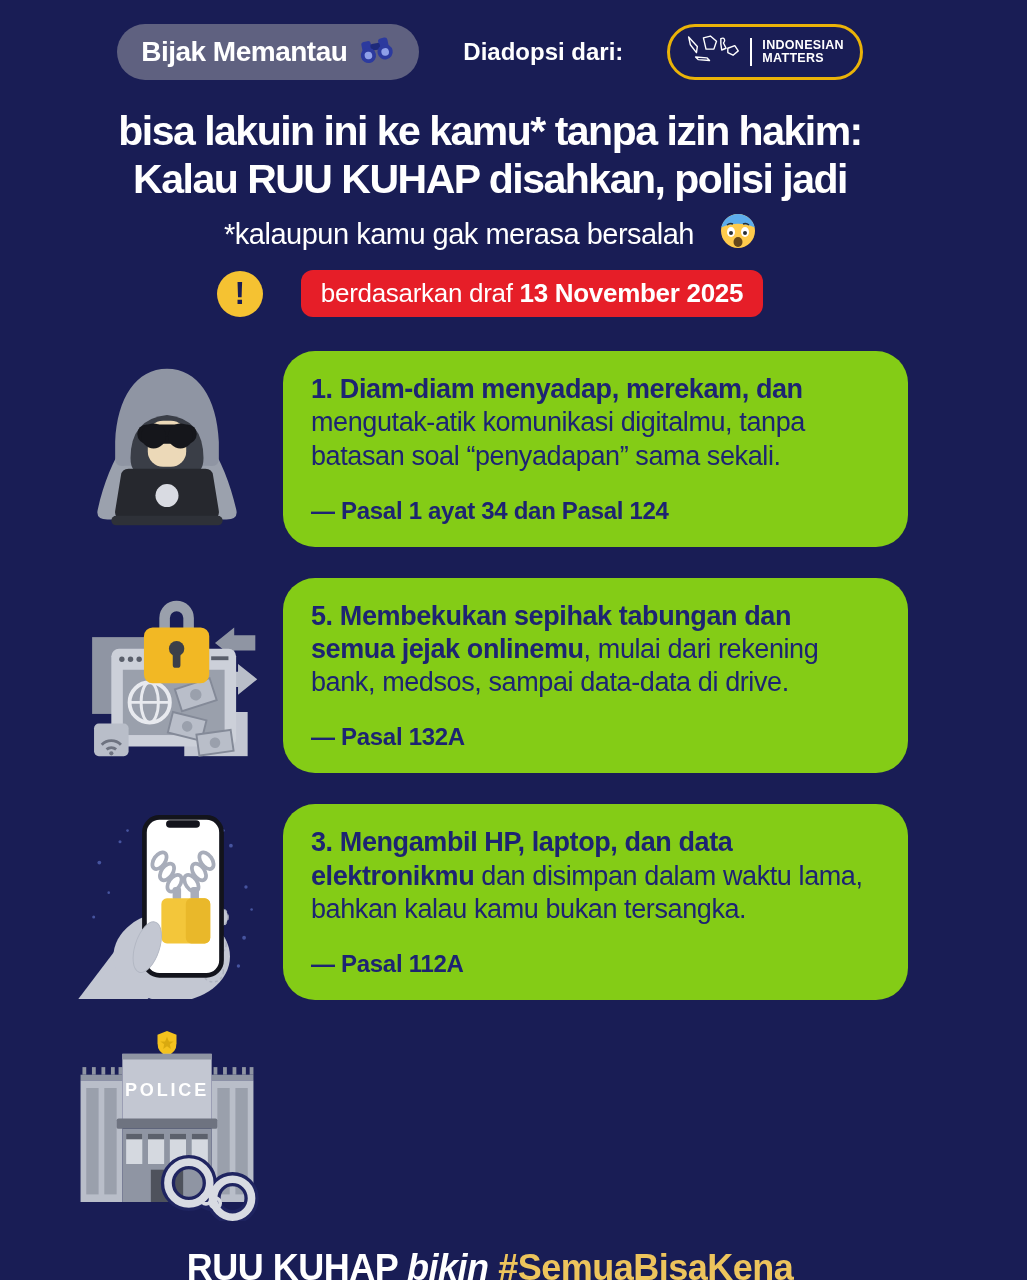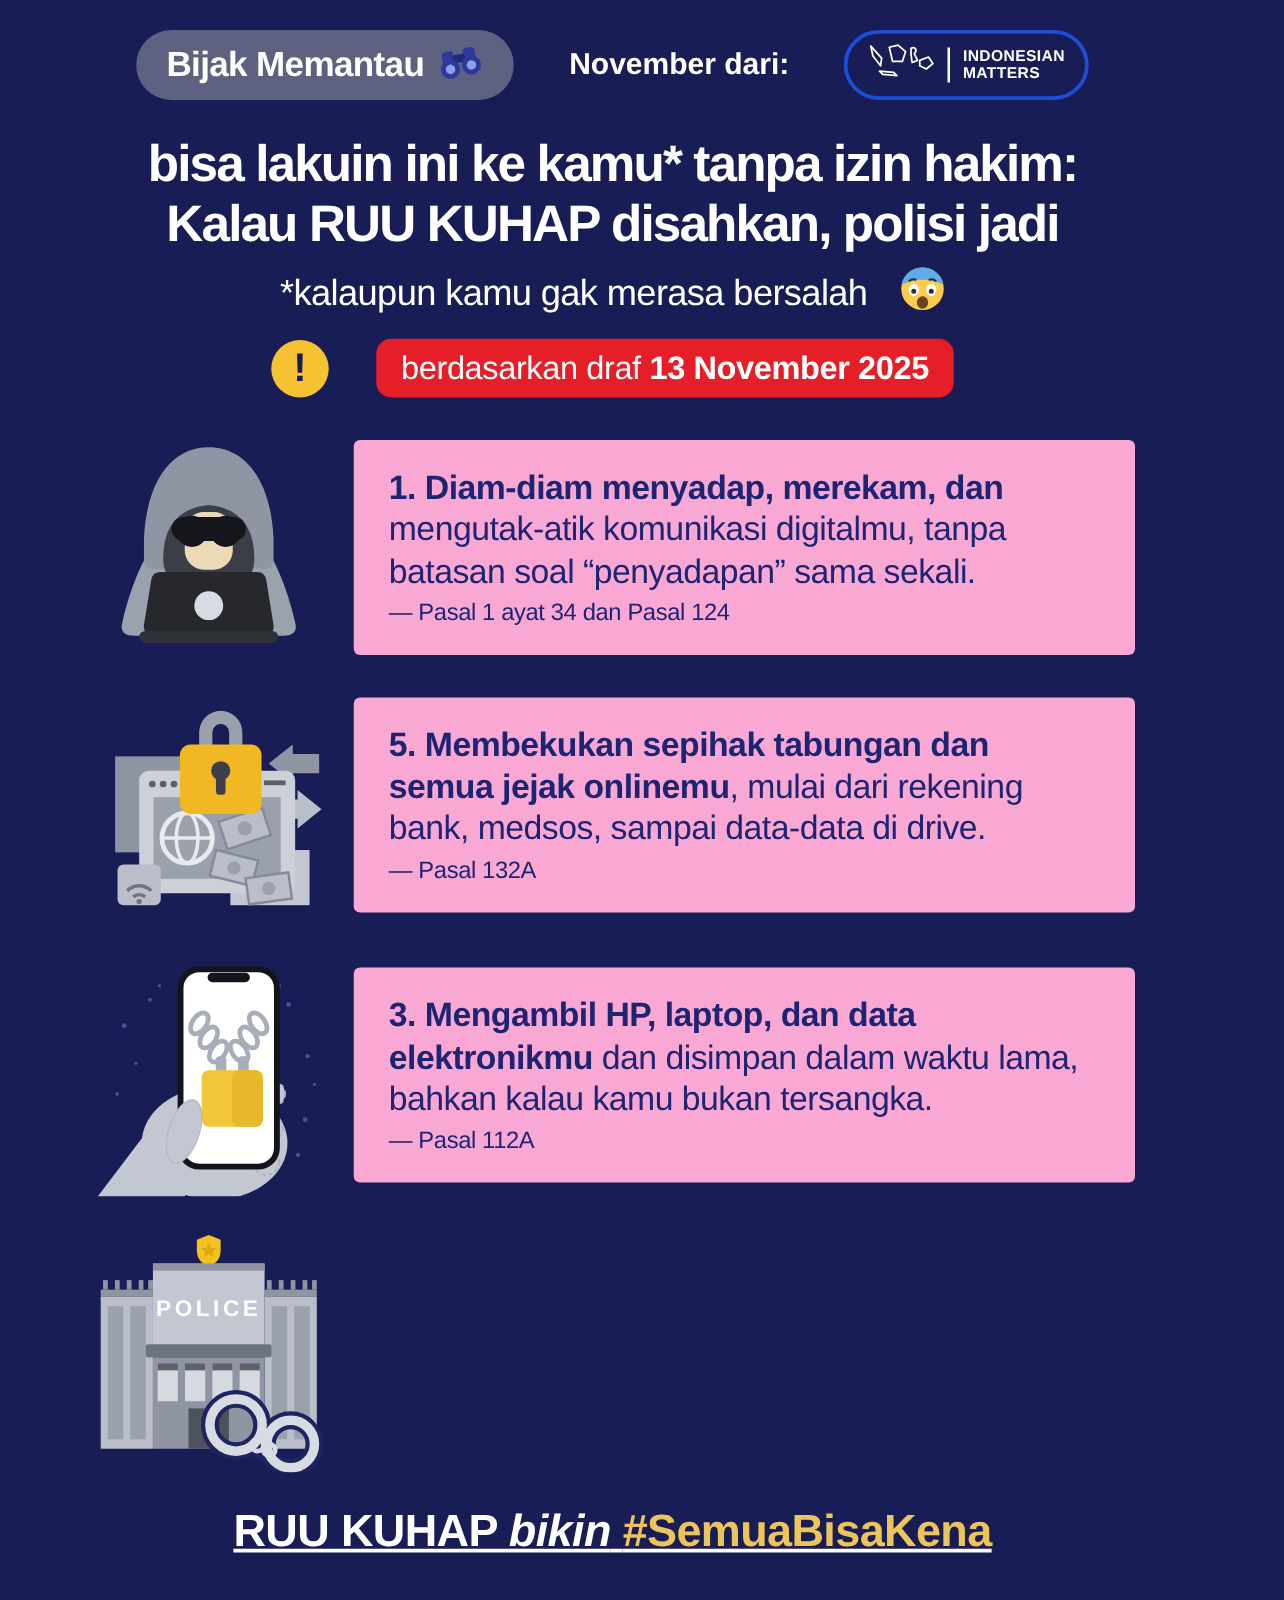--- a/index.html
+++ b/index.html
@@ -11,21 +11,21 @@
   }
   
   .topbar{display:flex;align-items:center;justify-content:center;gap:44px;margin-top:24px;}
   .brand-pill{
     background:#5f6180;border-radius:30px;height:56px;
     display:flex;align-items:center;gap:10px;padding:0 24px;
   }
   .brand-pill .label{color:#ffffff;font-weight:bold;font-size:28px;letter-spacing:-0.5px;}
   .adopt-label{color:#ffffff;font-weight:bold;font-size:24px;}
   .im-logo{
-    border:3px solid #1d4ed8;border-radius:28px;height:50px;
+    border:3px solid #eab308;border-radius:28px;height:50px;
     display:flex;align-items:center;gap:10px;padding:0 16px;
   }
   .im-divider{width:2px;height:28px;background:#ffffff;}
   .im-text{color:#ffffff;font-weight:bold;font-size:12.5px;line-height:1.08;letter-spacing:0.3px;}
   
   .headline{
     margin-top:28px;text-align:center;color:#ffffff;font-weight:bold;
     font-size:41px;line-height:1.16;letter-spacing:-1.5px;
   }
   .subtitle{
@@ -42,26 +42,26 @@
   .draft-badge{
     background:#e61e28;color:#ffffff;border-radius:12px;
     font-size:26px;padding:8px 20px;letter-spacing:-0.3px;margin-left:30px;
   }
   .draft-badge .b{font-weight:bold;}
   
   .rows{display:flex;flex-direction:column;gap:31px;margin:34px 72px 0 50px;}
   .row{display:flex;align-items:center;}
   .icon-box{flex:0 0 233px;display:flex;align-items:center;justify-content:center;}
   .card{
-    flex:1;background:#f9a8d4;border-radius:5px;color:#1d2472;
+    flex:1;background:#84cc16;border-radius:32px;color:#1d2472;
     padding:22px 28px;
   }
   .card p{margin:0;font-size:27px;line-height:1.23;letter-spacing:-0.4px;}
   .card .bold{font-weight:bold;}
-  .pasal{margin-top:6px;font-weight:normal;font-size:19px;letter-spacing:-0.3px;}
+  .pasal{margin-top:24px;font-weight:bold;font-size:24px;letter-spacing:-0.3px;}
   
   .footer{
     margin-top:26px;text-align:center;color:#ffffff;font-weight:bold;
     font-size:36px;letter-spacing:-0.5px;text-decoration:underline;
   }
   .footer .bikin{font-style:italic;}
   .footer .hashtag{color:#edc45c;}
 </style>
 </head>
 <body>
@@ -78,21 +78,21 @@
           <rect x="24" y="4" width="10" height="12" rx="3" fill="#2c3a9e"></rect>
           <rect x="15" y="8" width="10" height="7" rx="2" fill="#1e2a7a"></rect>
           <circle cx="11" cy="19" r="8" fill="#2c3a9e"></circle>
               <circle cx="29" cy="19" r="8" fill="#2c3a9e"></circle>
           <circle cx="11" cy="19" r="4" fill="#8fa0e8"></circle>
               <circle cx="29" cy="19" r="4" fill="#8fa0e8"></circle>
         </g>
           </svg>
       </span>
     </div>
-    <span class="adopt-label">November dari:</span>
+    <span class="adopt-label">Diadopsi dari:</span>
     <div class="im-logo">
       <span>
         <svg viewBox="0 0 62 36" width="54" height="32" fill="none" stroke="#ffffff" stroke-width="1.6" stroke-linejoin="round">
           <path d="M3,3 L13,14 L12,21 L5,12 Z"></path>
           <path d="M11,26 l13,1 l3,3 l-13,-1 z"></path>
           <path d="M20,4 l8,-2 l7,6 l-3,9 l-9,0 z"></path>
           <path d="M40,5 c4,-2 6,2 3,5 l3,6 l-5,2 l-1,-7 z"></path>
           <path d="M48,16 l8,-3 l4,6 l-6,5 l-6,-3 z"></path>
         </svg>
       </span>

